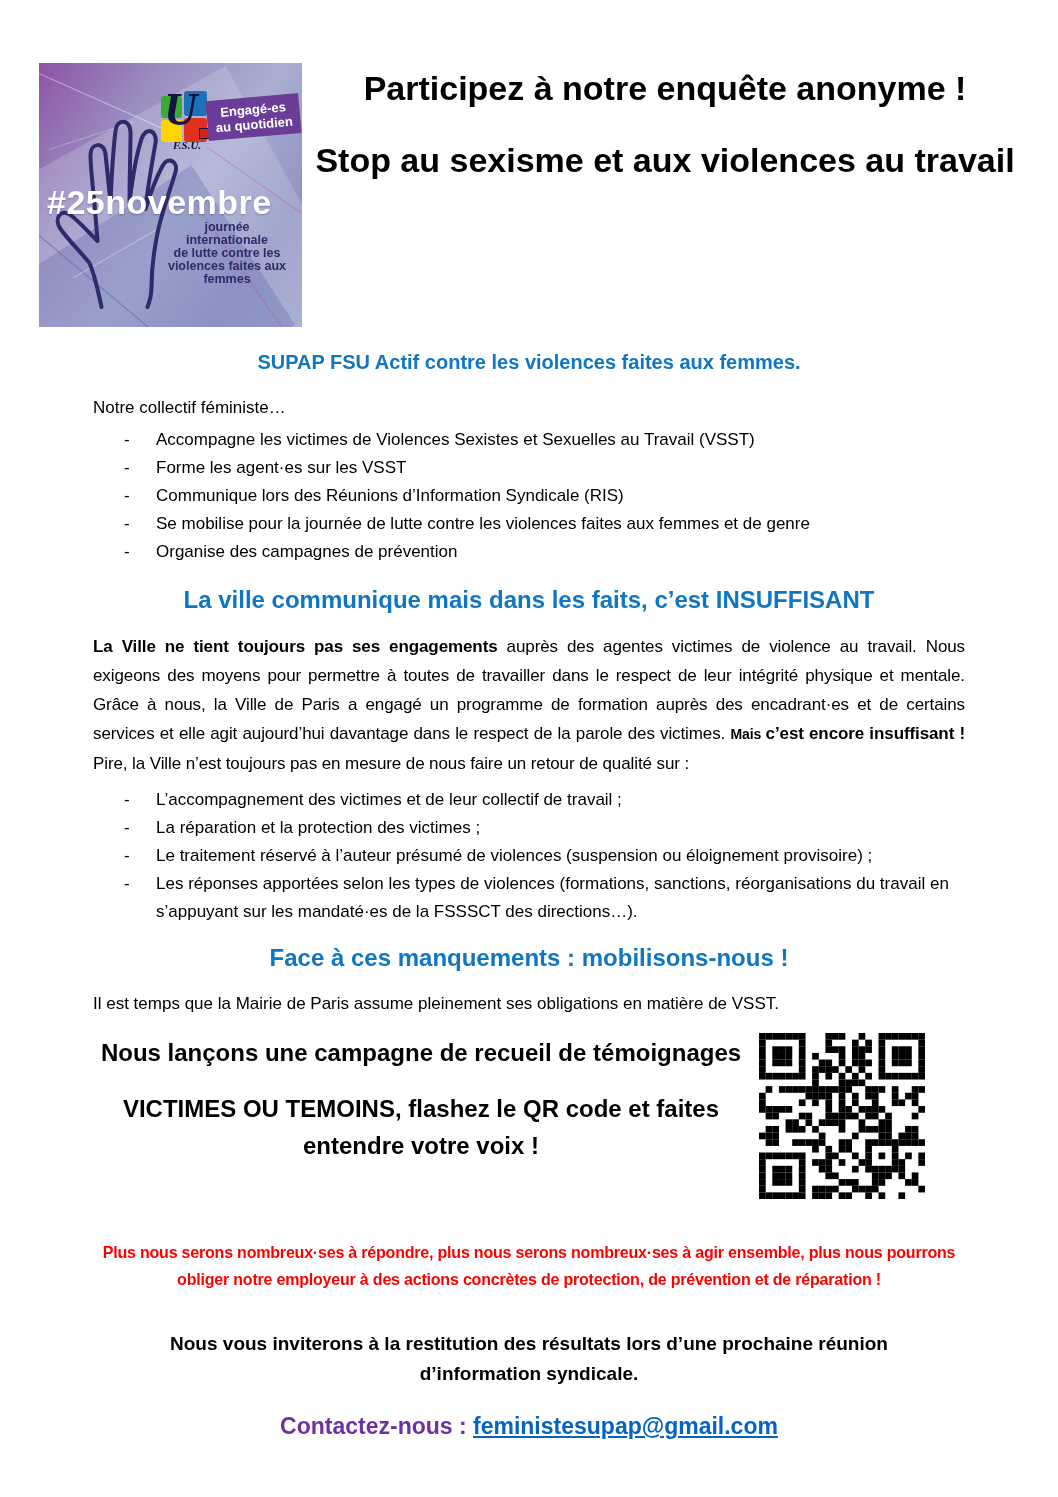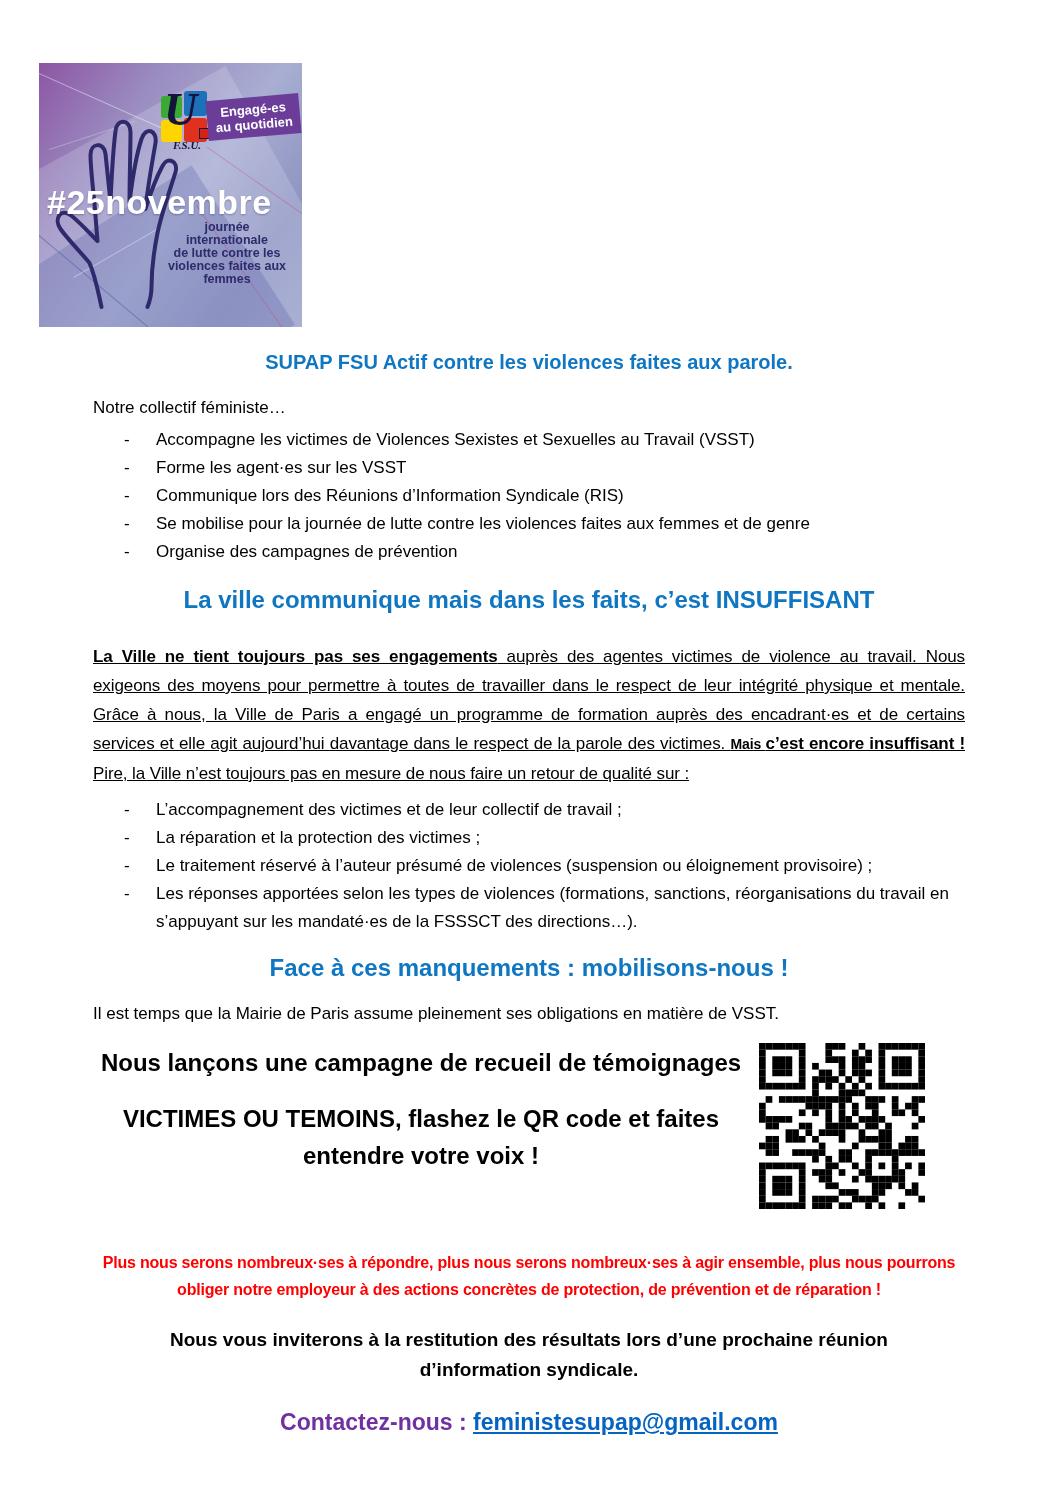--- a/index.html
+++ b/index.html
@@ -68,36 +68,36 @@
   
   .subtitle{margin-top:24px;text-align:center;color:var(--blue);font-weight:bold;font-size:20px;}
   .content{padding:0 93px;}
   .intro{margin-top:24px;font-size:17px;}
   .blist{margin-top:8px;}
   .bitem{display:flex;line-height:28px;font-size:17px;}
   .bdash{flex:none;width:63px;padding-left:31px;box-sizing:border-box;}
   .btext{flex:1;}
   .h-blue{color:var(--blue);font-weight:bold;font-size:24px;text-align:center;}
   .heading2{margin-top:20px;}
-  .para{margin-top:28px;font-size:17px;line-height:29px;text-align:justify;letter-spacing:-0.1px;text-decoration:underline;}
+  .para{margin-top:18px;font-size:17px;line-height:29px;text-align:justify;letter-spacing:-0.1px;}
   .para b.mais{font-size:14px;}
   .heading3{margin-top:18px;}
   .mairie{margin-top:22px;font-size:17px;}
 
   .campaign-row{display:flex;align-items:flex-start;margin-top:19px;padding-right:40px;}
   .campaign-text{flex:1;text-align:center;font-weight:bold;font-size:24px;padding-top:2px;}
   .campaign-text .line{display:block;white-space:nowrap;line-height:35px;}
   .campaign-p2{margin-top:20px;}
   .campaign-p2 .line{line-height:37px;}
   .qr{flex:none;width:166px;height:166px;margin-left:10px;background:#fff;}
 
   .red-note{margin-top:40px;text-align:center;color:var(--red);font-weight:bold;
     font-size:16px;letter-spacing:-0.2px;}
   .red-note .line{display:block;white-space:nowrap;line-height:27px;}
-  .restitution{margin-top:22px;text-align:center;font-weight:bold;font-size:19px;}
+  .restitution{margin-top:36px;text-align:center;font-weight:bold;font-size:19px;}
   .restitution .line{display:block;white-space:nowrap;line-height:30px;}
   .contact{margin-top:24px;text-align:center;font-weight:bold;font-size:23px;}
   .contact-label{color:var(--purple);}
   .contact-email{color:var(--link);text-decoration:underline;cursor:pointer;}
 </style>
 </head>
 <body>
 
 <div class="page">
 
@@ -138,23 +138,27 @@
 
       <div class="hero-hashtag">#25novembre</div>
       <div class="hero-caption">
         <span class="line">journée internationale</span><br>
         <span class="line">de lutte contre les</span><br>
         <span class="line">violences faites aux</span><br>
         <span class="line">femmes</span>
       </div>
     </div>
 
+    <div class="titles">
+      <h1 class="title1">Participez à notre enquête anonyme !</h1>
+      <h1 class="title2">Stop au sexisme et aux violences au travail</h1>
+    </div>
   </div>
 
-  <div class="subtitle">SUPAP FSU Actif contre les violences faites aux parole.</div>
+  <div class="subtitle">SUPAP FSU Actif contre les violences faites aux femmes.</div>
 
   <div class="content">
 
     <div class="intro">Notre collectif féministe…</div>
 
     <div class="blist">
       <div class="bitem">
         <span class="bdash">-</span>
         <span class="btext">Accompagne les victimes de Violences Sexistes et Sexuelles au Travail (VSST)</span>
       </div>

